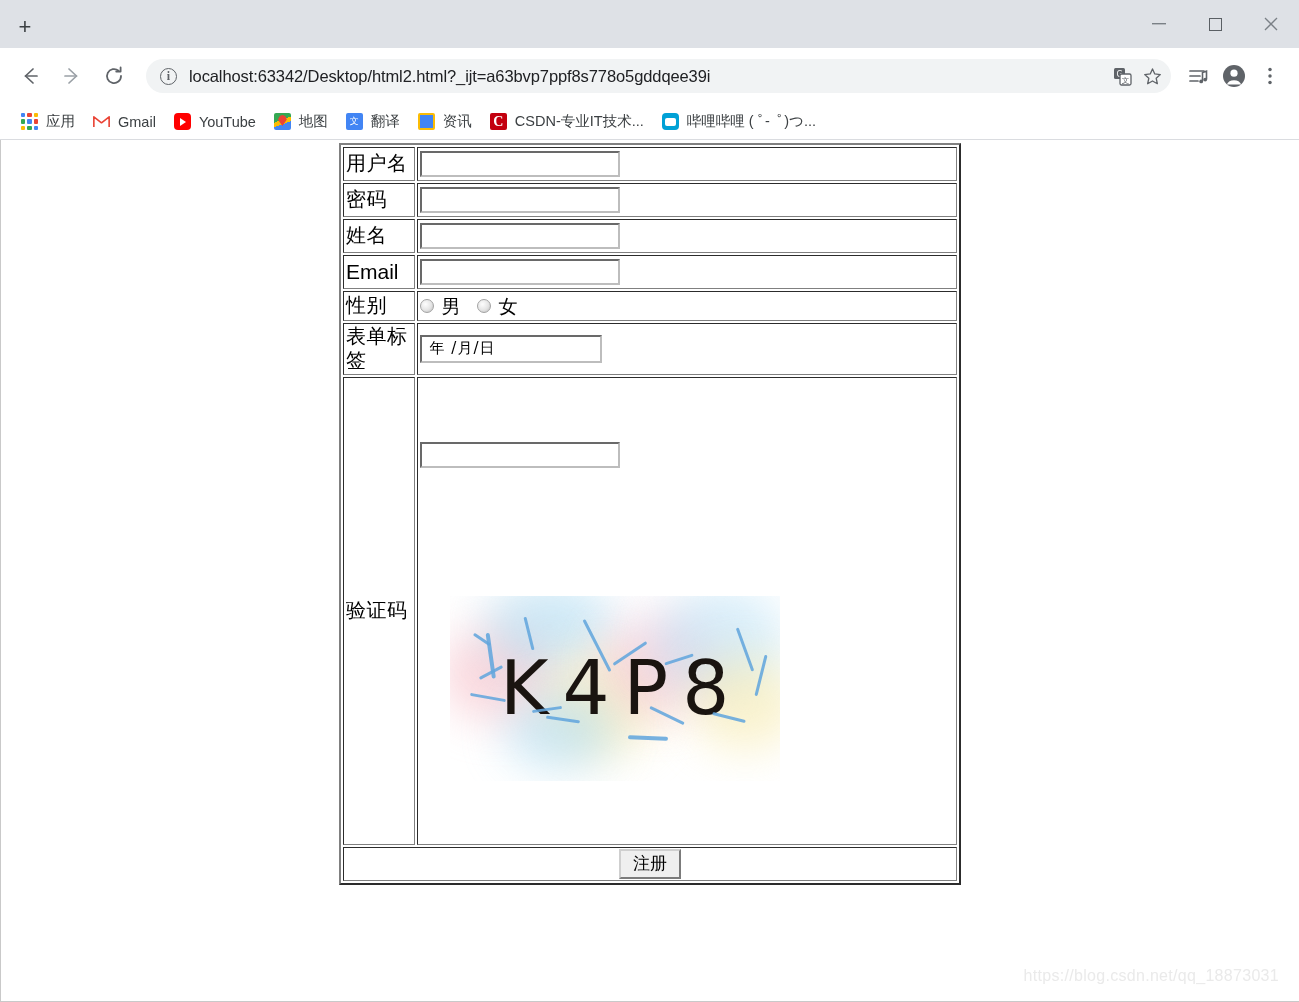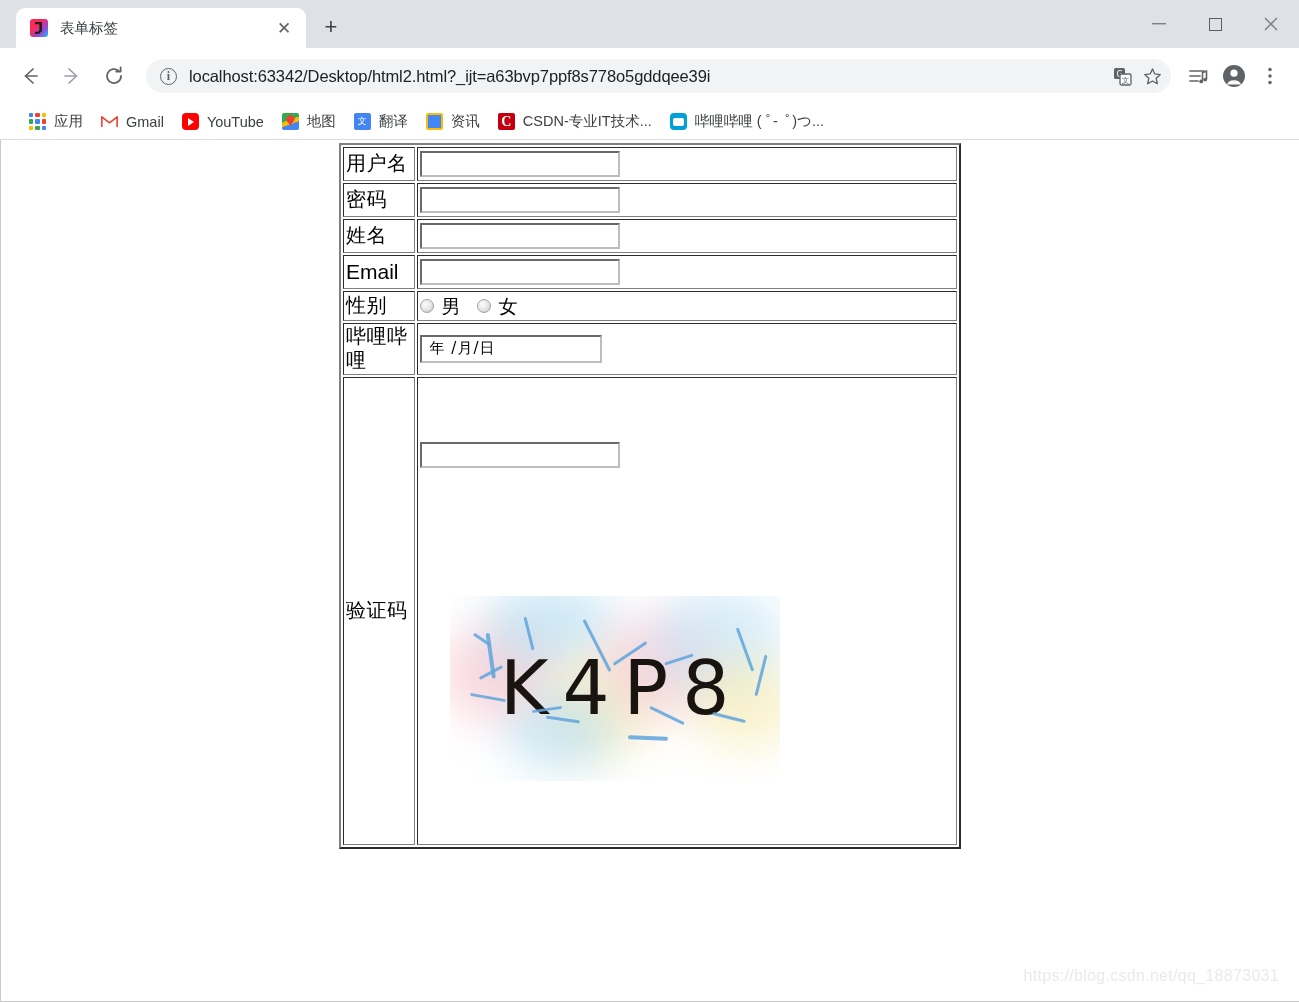--- a/index.html
+++ b/index.html
@@ -158,21 +158,21 @@
     margin-left: 2px;
   }
 
   
   .bookmarks {
     height: 36px;
     flex: 0 0 36px;
     background: #ffffff;
     display: flex;
     align-items: center;
-    padding: 0 20px;
+    padding: 0 12px;
     border-bottom: 1px solid #dadce0;
   }
   .bm {
     display: flex;
     align-items: center;
     height: 26px;
     padding: 0 9px;
     border-radius: 4px;
     white-space: nowrap;
   }
@@ -345,25 +345,20 @@
     font-family: "Liberation Sans", sans-serif;
     letter-spacing: 0.3px;
   }
 </style>
 </head>
 <body>
 
 <div id="browser-window">
 
   <div class="tabstrip">
-    <div class="tab">
-      <span class="tab-favicon"></span>
-      <span class="tab-title">表单标签</span>
-      <span class="tab-close">✕</span>
-    </div>
     <div class="newtab">+</div>
 
     <div class="wincontrols">
       <div class="wc wc-min">
         <svg width="14" height="2" viewBox="0 0 14 2">
           <rect x="0" y="0" width="14" height="1.4" fill="#7a8086"></rect>
           </svg>
       </div>
       <div class="wc">
         <span class="wc-max-box"></span>
@@ -533,21 +528,21 @@
             <div class="radio-row">
               <span class="radio-dot"></span>
               <span class="radio-label">男</span>
               <span class="radio-dot"></span>
               <span class="radio-label">女</span>
             </div>
           </td>
         </tr>
 
         <tr>
-          <td class="lbl">哔哩哔哩</td>
+          <td class="lbl">表单标签</td>
           <td class="fld">
             <div class="date-input">
               <span>年 /月/日</span>
             </div>
           </td>
         </tr>
 
         <tr>
           <td class="lbl captcha-lbl">验证码</td>
           <td class="fld captcha-cell">
@@ -576,18 +571,23 @@
               <span class="scratch" style="left:198px; top:118px; width:38px; height:3px;  transform:rotate(26deg);"></span>
               <span class="scratch" style="left:214px; top:62px;  width:30px; height:3px;  transform:rotate(-18deg);"></span>
               <span class="scratch" style="left:262px; top:120px; width:34px; height:3px;  transform:rotate(14deg);"></span>
               <span class="scratch" style="left:272px; top:52px;  width:46px; height:3px;  transform:rotate(70deg);"></span>
               <span class="scratch" style="left:290px; top:78px;  width:42px; height:3px;  transform:rotate(104deg);"></span>
               <span class="scratch" style="left:82px;  top:112px; width:30px; height:3px;  transform:rotate(-8deg);"></span>
             </div>
           </td>
         </tr>
 
+        <tr>
+          <td class="submit-cell" colspan="2">
+            <button class="submit-btn">注册</button>
+          </td>
+        </tr>
       </tbody>
     </table>
 
     <div class="watermark">https://blog.csdn.net/qq_18873031</div>
   </div>
 </div>
 
 </body></html>

